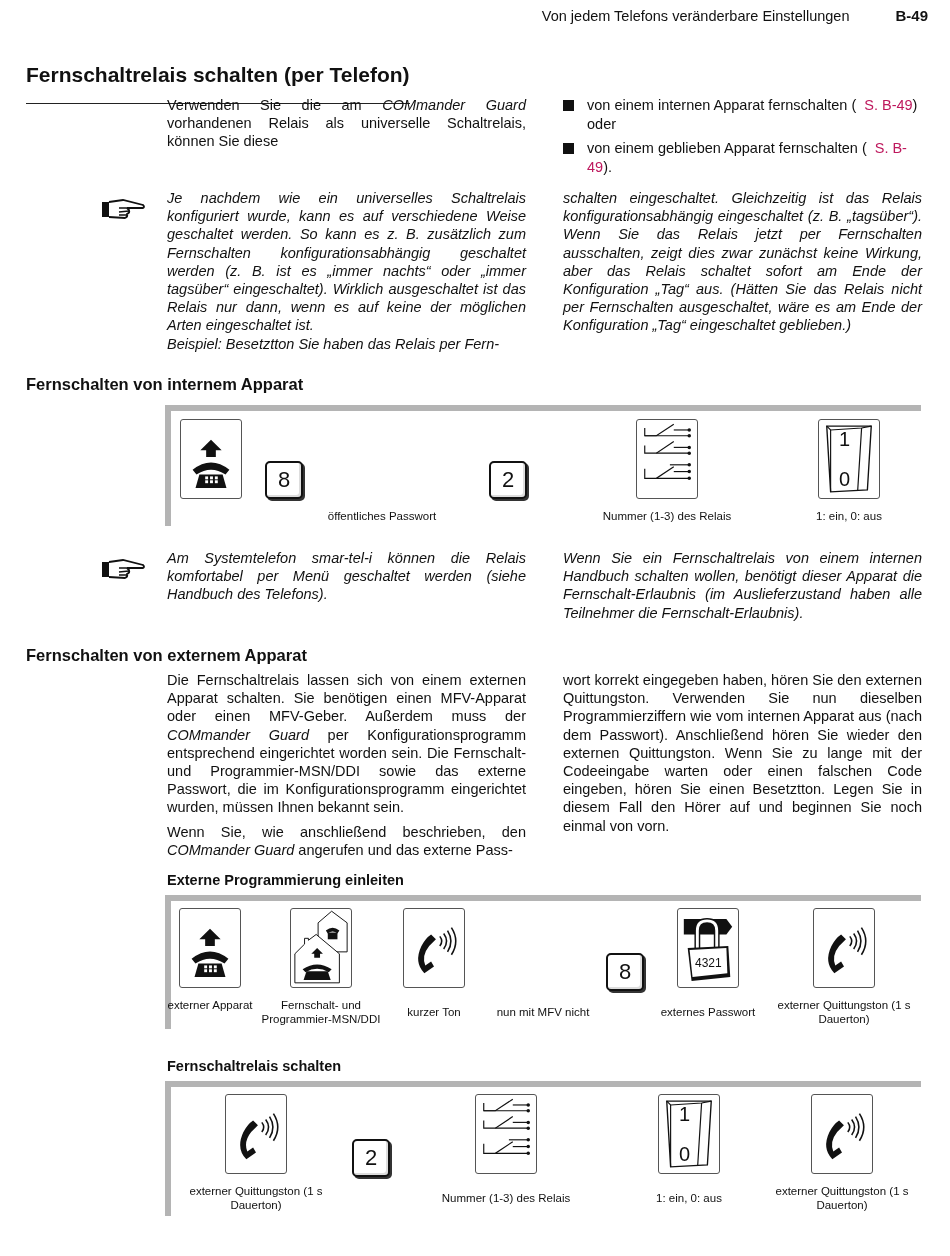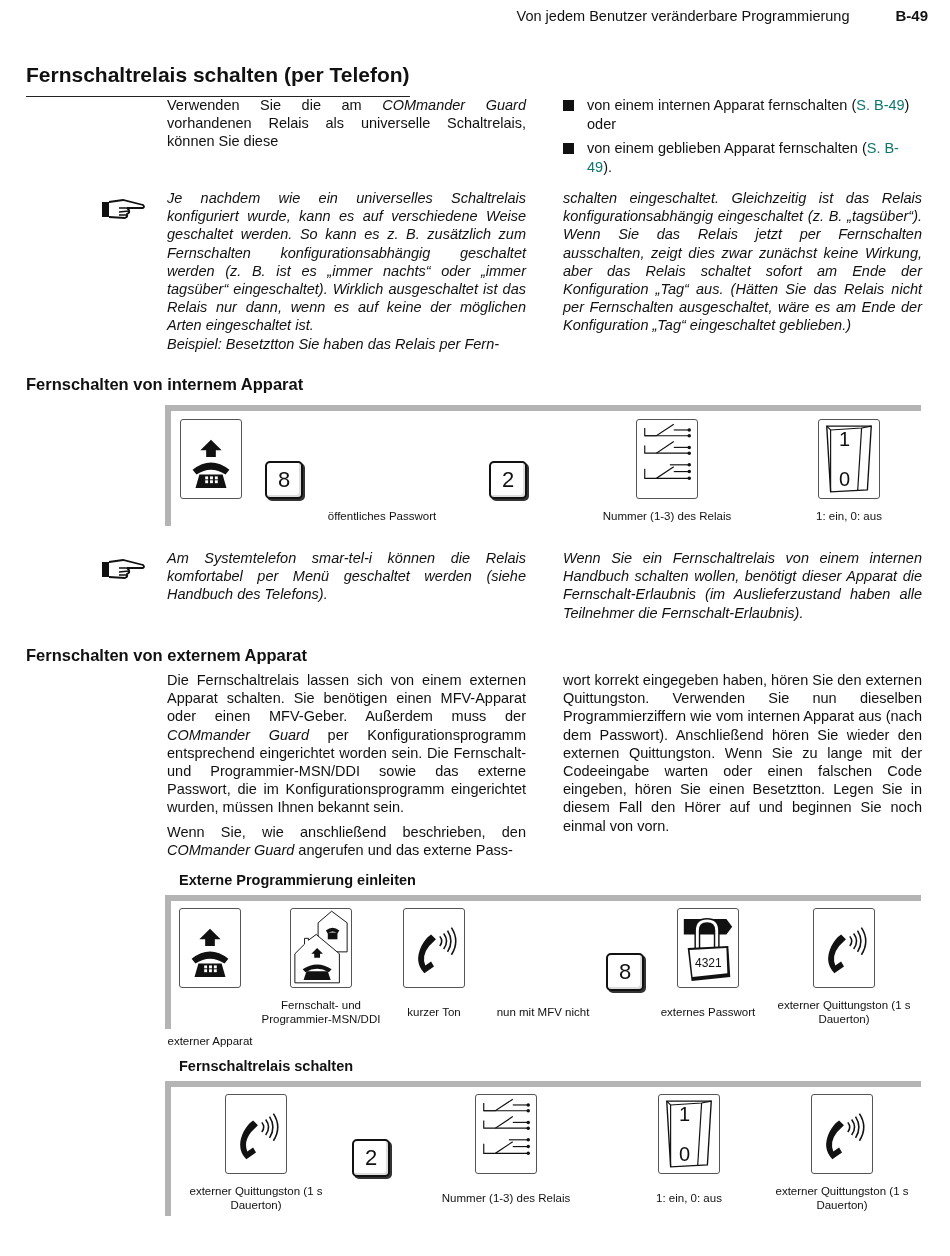--- a/index.html
+++ b/index.html
@@ -4,30 +4,30 @@
 <style>
   * { box-sizing: border-box; margin: 0; padding: 0; }
   html, body { width: 950px; height: 1256px; background: #ffffff; overflow: hidden; }
   body { font-family: "Liberation Sans", sans-serif; color: #111; position: relative; font-size: 14.5px; }
   .abs { position: absolute; }
 
   .running-head { top: 7px; right: 22px; font-size: 14.5px; display: flex; gap: 30px; align-items: baseline; }
   .running-head .pg { font-weight: bold; font-size: 15px; padding-left: 16px; }
 
   h1.main-title { position: absolute; left: 26px; top: 62px; font-size: 21px; font-weight: bold;
-    border-bottom: 1.5px solid #222; line-height: 26px; padding-bottom: 8px; }
+    border-bottom: 1.5px solid #222; line-height: 26px; padding-bottom: 15px; }
 
   h2.sec { position: absolute; left: 26px; font-size: 16.5px; font-weight: bold; }
-  h3.sub { position: absolute; left: 179px; font-size: 14.5px; font-weight: bold; }
+  h3.sub { position: absolute; left: 167px; font-size: 14.5px; font-weight: bold; }
 
   .col { position: absolute; width: 359px; line-height: 18.2px; text-align: justify; }
   .col p { margin-bottom: 6px; }
   .it { font-style: italic; }
   .note { font-style: italic; }
-  .link { color: #0f766e; }
+  .link { color: #be185d; margin-left: 8px; }
 
   .bullets { list-style: none; }
   .bullets li { position: relative; padding-left: 24px; line-height: 18.5px; margin-bottom: 6px; }
   .bullets li .sq { position: absolute; left: 0; top: 4px; width: 11px; height: 11px; background: #111; }
 
   .hand { position: absolute; left: 101px; width: 44px; height: 24px; }
 
   .panel { position: absolute; left: 165px; width: 756px; border-top: 6px solid #b4b4b4; border-left: 6px solid #b4b4b4; }
   .tile { position: absolute; width: 62px; height: 80px; border: 1px solid #555; border-radius: 3px; background: #fff; }
   .tile svg { width: 100%; height: 100%; display: block; }
@@ -107,21 +107,21 @@
     </symbol>
     <symbol id="sym-hand" viewBox="0 0 44 24">
       <rect x="1" y="5" width="7" height="15" fill="#111"></rect>
       <path d="M8,5 L22,3 L42,8 Q44,10 42,11 L26,11 M8,20 L24,21 Q27,20 26,17 Q29,16 28,13 L26,11" fill="#fff" stroke="#111" stroke-width="1.8"></path>
       <path d="M18,11 L26,11 M18,15 L28,14 M18,18 L26,18" stroke="#111" stroke-width="1.5" fill="none"></path>
     </symbol>
   </defs>
 </svg>
 
 <div class="abs running-head">
-  <span>Von jedem Benutzer veränderbare Programmierung</span>
+  <span>Von jedem Telefons veränderbare Einstellungen</span>
   <span class="pg">B-49</span>
 </div>
 
 <h1 class="main-title">Fernschaltrelais schalten (per Telefon)</h1>
 
 <div class="col" style="left:167px; top:96px;">
   <p><span>Verwenden Sie die am </span><span class="it">COMmander Guard</span><span> vorhandenen Relais als universelle Schaltrelais, können Sie diese</span></p>
 </div>
 <ul class="bullets abs" style="left:563px; top:96px; width:360px;">
   <li><span class="sq"></span><span>von einem internen Apparat fernschalten (</span><a class="link">S. B-49</a><span>) oder</span></li>
@@ -184,21 +184,21 @@
     <p>wort korrekt eingegeben haben, hören Sie den externen Quittungston. Verwenden Sie nun dieselben Programmierziffern wie vom internen Apparat aus (nach dem Passwort). Anschließend hören Sie wieder den externen Quittungston. Wenn Sie zu lange mit der Codeeingabe warten oder einen falschen Code eingeben, hören Sie einen Besetztton. Legen Sie in diesem Fall den Hörer auf und beginnen Sie noch einmal von vorn.</p>
   </div>
 
 <h3 class="sub" style="top:872px;">Externe Programmierung einleiten</h3>
 <div class="panel" style="top:895px; height:134px;">
   <div class="tile" style="left:8px; top:7px;">
       <svg>
         <use href="#sym-lift"></use>
       </svg>
     </div>
-  <div class="cap" style="left:-36px; top:97px;margin-top:36px;">externer Apparat</div>
+  <div class="cap" style="left:-36px; top:97px;">externer Apparat</div>
   <div class="tile" style="left:119px; top:7px;">
       <svg>
         <use href="#sym-house"></use>
       </svg>
     </div>
   <div class="cap" style="left:75px; top:97px;">Fernschalt- und Programmier-MSN/DDI</div>
   <div class="tile" style="left:232px; top:7px;">
       <svg>
         <use href="#sym-ring"></use>
       </svg>

